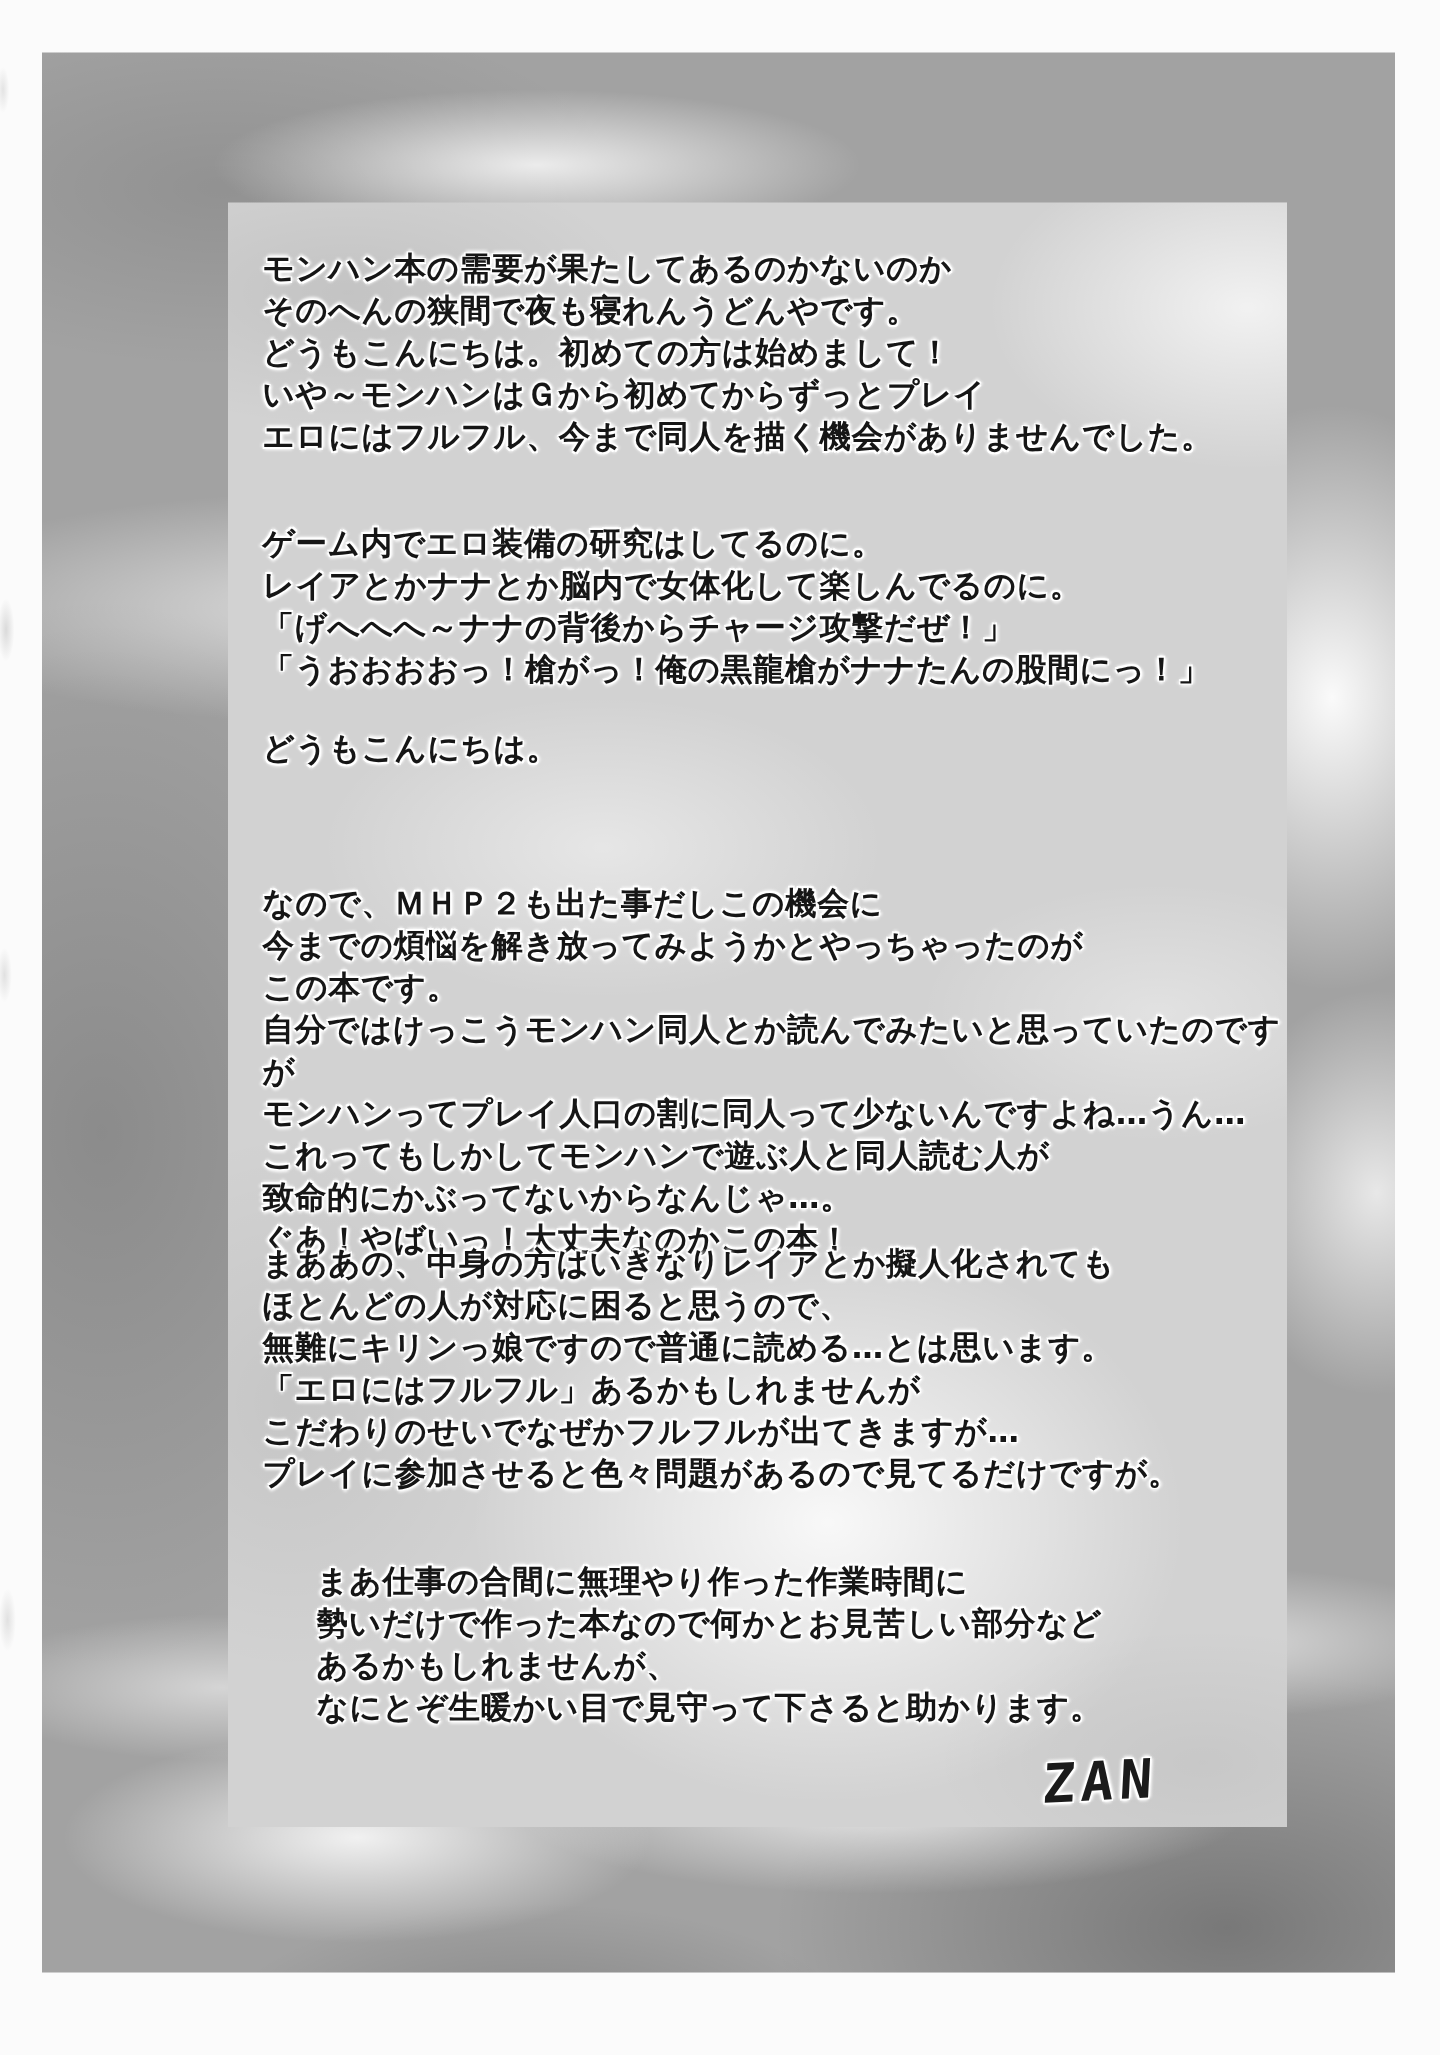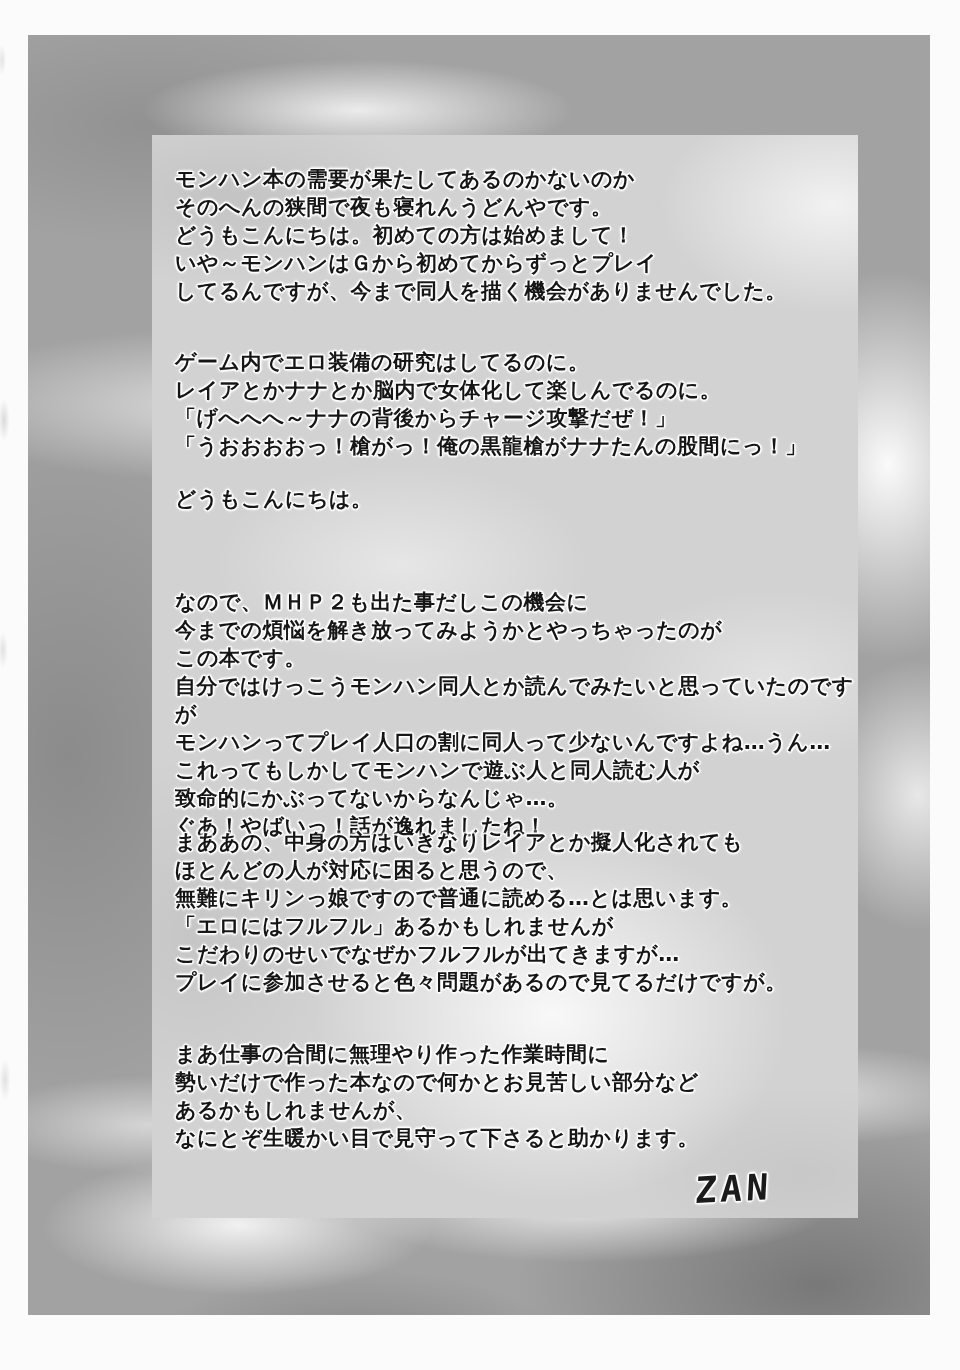--- a/index.html
+++ b/index.html
@@ -69,21 +69,21 @@
     text-shadow:
       -1px -1px 0 #fff, 1px -1px 0 #fff, -1px 1px 0 #fff, 1px 1px 0 #fff,
       -2px 0 2px rgba(255,255,255,.95), 2px 0 2px rgba(255,255,255,.95),
       0 -2px 2px rgba(255,255,255,.95), 0 2px 2px rgba(255,255,255,.95);
   }
   .p-intro    { top:30px;  }
   .p-game     { top:213px; }
   .p-aside    { top:350px; }
   .p-reason   { top:453px; }
   .p-content  { top:693px; }
-  .p-closing  { top:905px; }
+  .p-closing  { top:905px;margin-left:36px; }
   .signature {
     position:absolute; left:543px; top:1036px;
     font-family:"DejaVu Sans Mono","Liberation Mono",monospace;
     font-weight:700; font-size:36px; line-height:1;
     letter-spacing:4px; color:#1b1b1b;
     transform:rotate(-3deg) skewX(-6deg);
     text-shadow:
       -1px -1px 0 #fff, 1px -1px 0 #fff, -1px 1px 0 #fff, 1px 1px 0 #fff,
       -2px 0 2px rgba(255,255,255,.95), 2px 0 2px rgba(255,255,255,.95),
       0 -2px 2px rgba(255,255,255,.95), 0 2px 2px rgba(255,255,255,.95);
@@ -95,37 +95,37 @@
 <div class="viewport">
   <div class="edge-noise"></div>
 
   <div class="scan-page">
     <div class="text-panel">
 
       <div class="para p-intro">モンハン本の需要が果たしてあるのかないのか
 そのへんの狭間で夜も寝れんうどんやです。
 どうもこんにちは。初めての方は始めまして！
 いや～モンハンはＧから初めてからずっとプレイ
-してるんですが、今まで同人を描く機会がありませんでした。</div>
+エロにはフルフル、今まで同人を描く機会がありませんでした。</div>
 
       <div class="para p-game">ゲーム内でエロ装備の研究はしてるのに。
 レイアとかナナとか脳内で女体化して楽しんでるのに。
 「げへへへ～ナナの背後からチャージ攻撃だぜ！」
 「うおおおおっ！槍がっ！俺の黒龍槍がナナたんの股間にっ！」</div>
 
       <div class="para p-aside">どうもこんにちは。</div>
 
       <div class="para p-reason">なので、ＭＨＰ２も出た事だしこの機会に
 今までの煩悩を解き放ってみようかとやっちゃったのが
 この本です。
 自分ではけっこうモンハン同人とか読んでみたいと思っていたのですが
 モンハンってプレイ人口の割に同人って少ないんですよね…うん…
 これってもしかしてモンハンで遊ぶ人と同人読む人が
 致命的にかぶってないからなんじゃ…。
-ぐあ！やばいっ！話が逸れましたね！</div>
+ぐあ！やばいっ！大丈夫なのかこの本！</div>
 
       <div class="para p-content">まああの、中身の方はいきなりレイアとか擬人化されても
 ほとんどの人が対応に困ると思うので、
 無難にキリンっ娘ですので普通に読める…とは思います。
 「エロにはフルフル」あるかもしれませんが
 こだわりのせいでなぜかフルフルが出てきますが…
 プレイに参加させると色々問題があるので見てるだけですが。</div>
 
       <div class="para p-closing">まあ仕事の合間に無理やり作った作業時間に
 勢いだけで作った本なので何かとお見苦しい部分など

